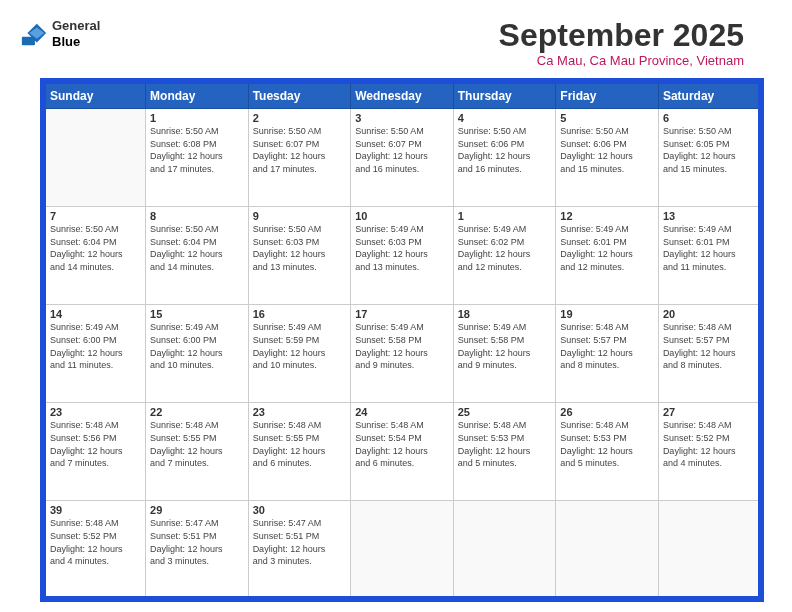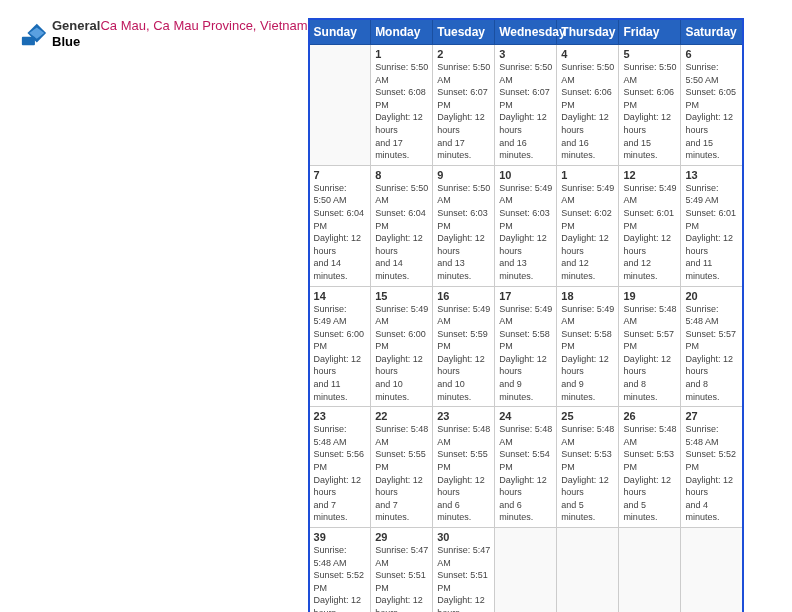--- a/index.html
+++ b/index.html
@@ -8,21 +8,21 @@
       height: 612px;
       font-family: Arial, sans-serif;
       background: #fff;
       overflow: hidden;
     }
     .page {
       width: 764px;
       height: 612px;
       padding: 18px 20px 10px 20px;
       display: flex;
-      flex-direction: row;
+      flex-direction: column;
     }
     .header {
       display: flex;
       justify-content: space-between;
       align-items: flex-start;
       margin-bottom: 10px;
     }
     .logo {
       display: flex;
       align-items: center;
@@ -47,24 +47,25 @@
       font-weight: bold;
       color: #333;
       line-height: 1.1;
     }
     .location {
       font-size: 13px;
       color: #be185d;
     }
     .calendar {
       flex: 1;
-      border: 2px solid #1d4ed8;
+      border: 6px solid #1d4ed8;
       border-collapse: collapse;
       width: 100%;
       table-layout: fixed;
+      margin-left: 20px;
     }
     .calendar th {
       background: #2563c0;
       color: #fff;
       font-size: 12px;
       font-weight: bold;
       padding: 5px 4px;
       text-align: left;
       border: 1px solid #1a4fa0;
     }
@@ -101,20 +102,21 @@
         <polygon points="18,4 28,14 18,24 8,14" fill="#1a6bb5"></polygon>
         <polygon points="18,8 26,14 18,20 10,14" fill="#5aa0e0"></polygon>
         <rect x="2" y="18" width="14" height="9" fill="#1a6bb5" rx="1"></rect>
       </svg>
       <div class="logo-text">
         <div>General</div>
         <div class="blue">Blue</div>
       </div>
     </div>
     <div class="title-area">
+      <div class="month-title">September 2025</div>
       <div class="location">Ca Mau, Ca Mau Province, Vietnam</div>
     </div>
   </div>
 
   <table class="calendar">
     <thead>
       <tr>
       <th>Sunday</th>
           <th>Monday</th>
           <th>Tuesday</th>

